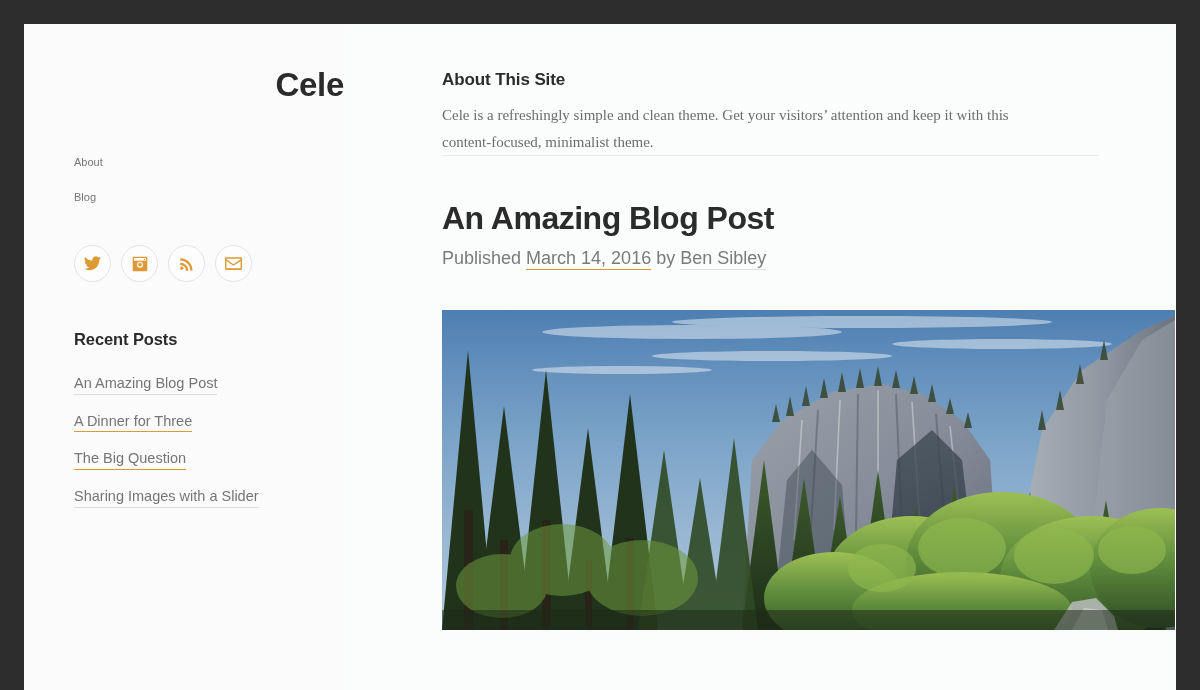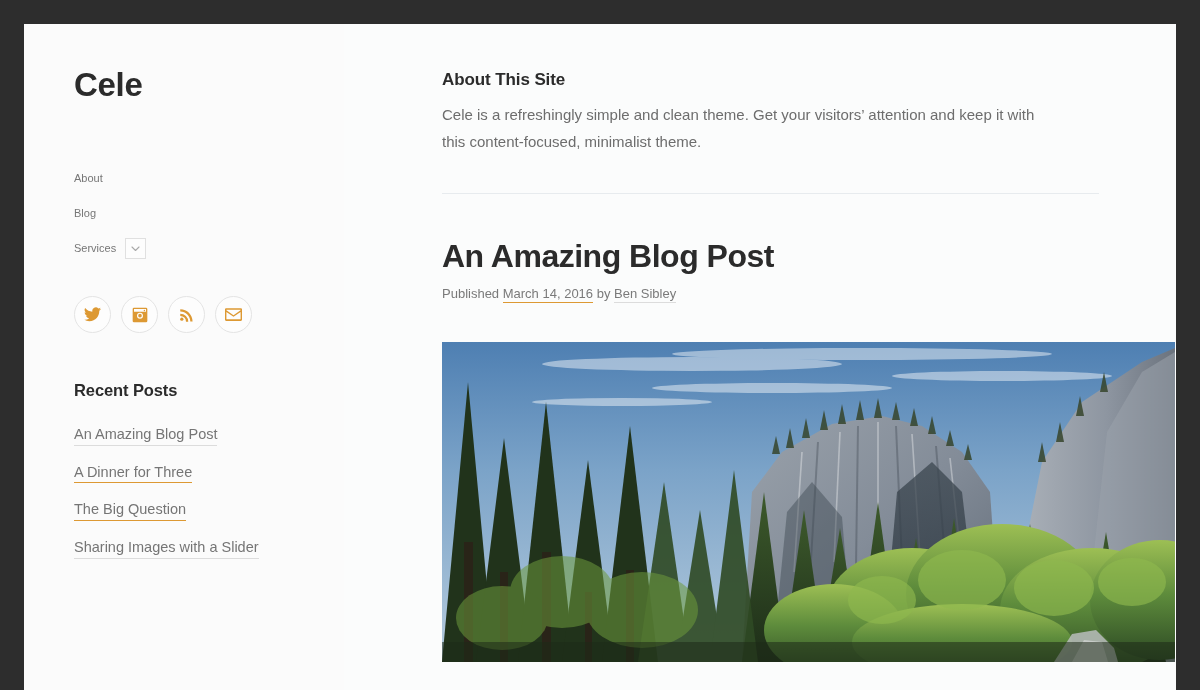--- a/index.html
+++ b/index.html
@@ -41,21 +41,22 @@
     padding: 44px 0 0 50px;
     position: relative;
   }
 
   .site-title {
     font-size: 33px;
     font-weight: bold;
     color: #2b2b2b;
     letter-spacing: -0.3px;
     line-height: 1;
-    margin-bottom: 60px;
+    margin-bottom: 44px;
+    text-align: right;
   }
 
   
   .nav { margin-bottom: 30px; }
 
   .nav-item {
     display: flex;
     align-items: center;
     height: 35px;
     font-size: 11px;
@@ -137,40 +138,40 @@
     color: #2b2b2b;
     letter-spacing: -0.1px;
     margin-bottom: 12px;
   }
 
   .about-text {
     font-size: 15px;
     line-height: 1.78;
     color: #6d6d6d;
     max-width: 600px;
-    margin-bottom: 38px;
+    font-family: Liberation Serif, serif;
   }
 
   .divider {
     height: 1px;
     background: #e7ebee;
     margin-bottom: 45px;
   }
 
   .post-title {
     font-size: 32px;
     font-weight: bold;
     color: #2b2b2b;
     letter-spacing: -0.5px;
     line-height: 1.1;
     margin-bottom: 11px;
   }
 
   .post-meta {
-    font-size: 13px;
+    font-size: 18px;
     color: #7a7a7a;
     margin-bottom: 41px;
   }
   .meta-link {
     color: #7a7a7a;
     text-decoration: none;
     border-bottom: 1px solid #dcdcdc;
     padding-bottom: 1px;
   }
   .meta-link.accent { border-bottom-color: #dd9933; }
@@ -197,28 +198,20 @@
       <nav class="nav">
 
         <div class="nav-item">
           <span class="nav-label">About</span>
         </div>
 
         <div class="nav-item">
           <span class="nav-label">Blog</span>
         </div>
 
-        <div class="nav-item">
-          <span class="nav-label">Services</span>
-          <span class="submenu-toggle">
-            <svg width="9" height="6" viewBox="0 0 9 6" aria-hidden="true">
-              <path d="M1 1 L4.5 4.5 L8 1" stroke="#a9a9a9" stroke-width="1.1" fill="none" stroke-linecap="round" stroke-linejoin="round"></path>
-            </svg>
-          </span>
-        </div>
 
 
       </nav>
 
       <div class="social-row">
 
         <span class="social-btn">
           <svg width="17" height="15" viewBox="0 0 24 20" aria-hidden="true">
             <path d="M24 2.4a9.6 9.6 0 0 1-2.83.79A4.95 4.95 0 0 0 23.34.38a9.84 9.84 0 0 1-3.13 1.2A4.92 4.92 0 0 0 11.8 6.0a13.96 13.96 0 0 1-10.14-5.2 4.93 4.93 0 0 0 1.52 6.58A4.86 4.86 0 0 1 .96 6.76v.06a4.93 4.93 0 0 0 3.95 4.83 4.9 4.9 0 0 1-2.22.08 4.93 4.93 0 0 0 4.6 3.43A9.88 9.88 0 0 1 0 17.2a13.92 13.92 0 0 0 7.55 2.22c9.06 0 14.01-7.52 14.01-14.04l-.02-.64A10 10 0 0 0 24 2.4z"></path>
           </svg>

